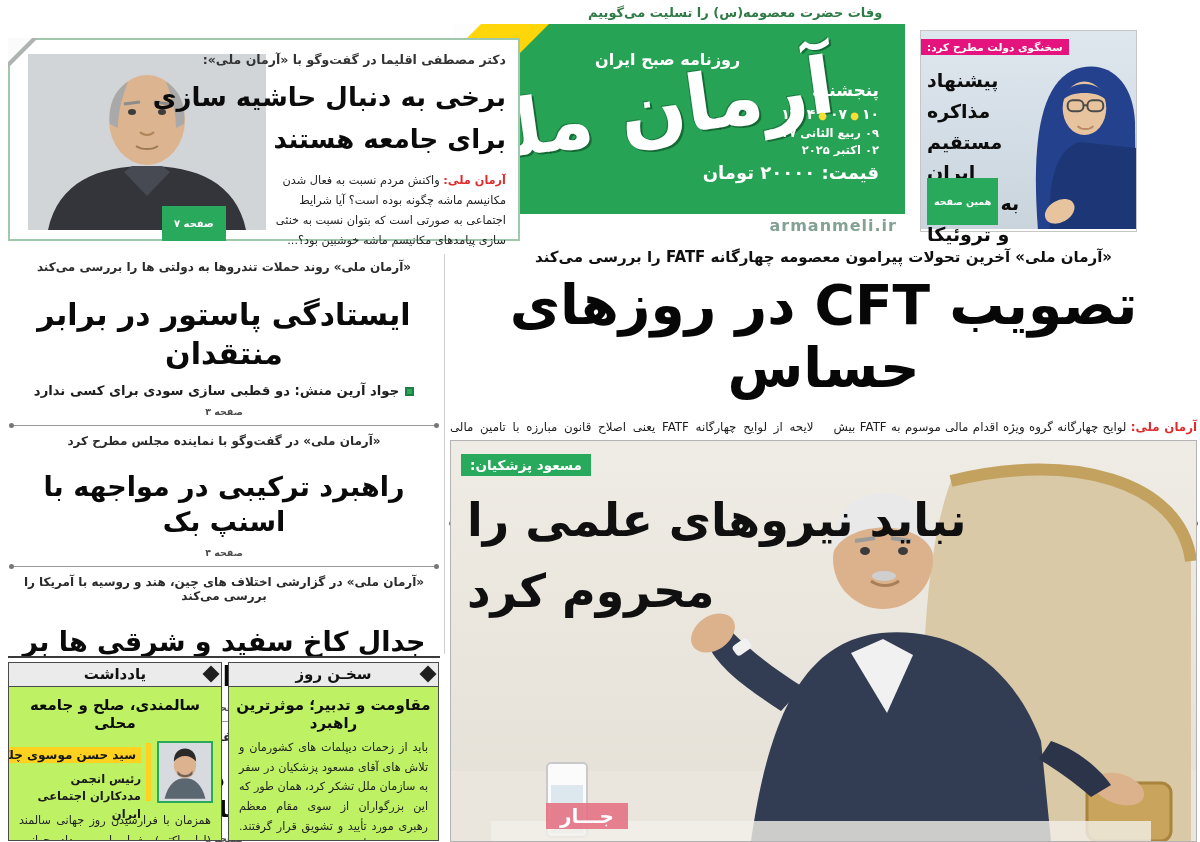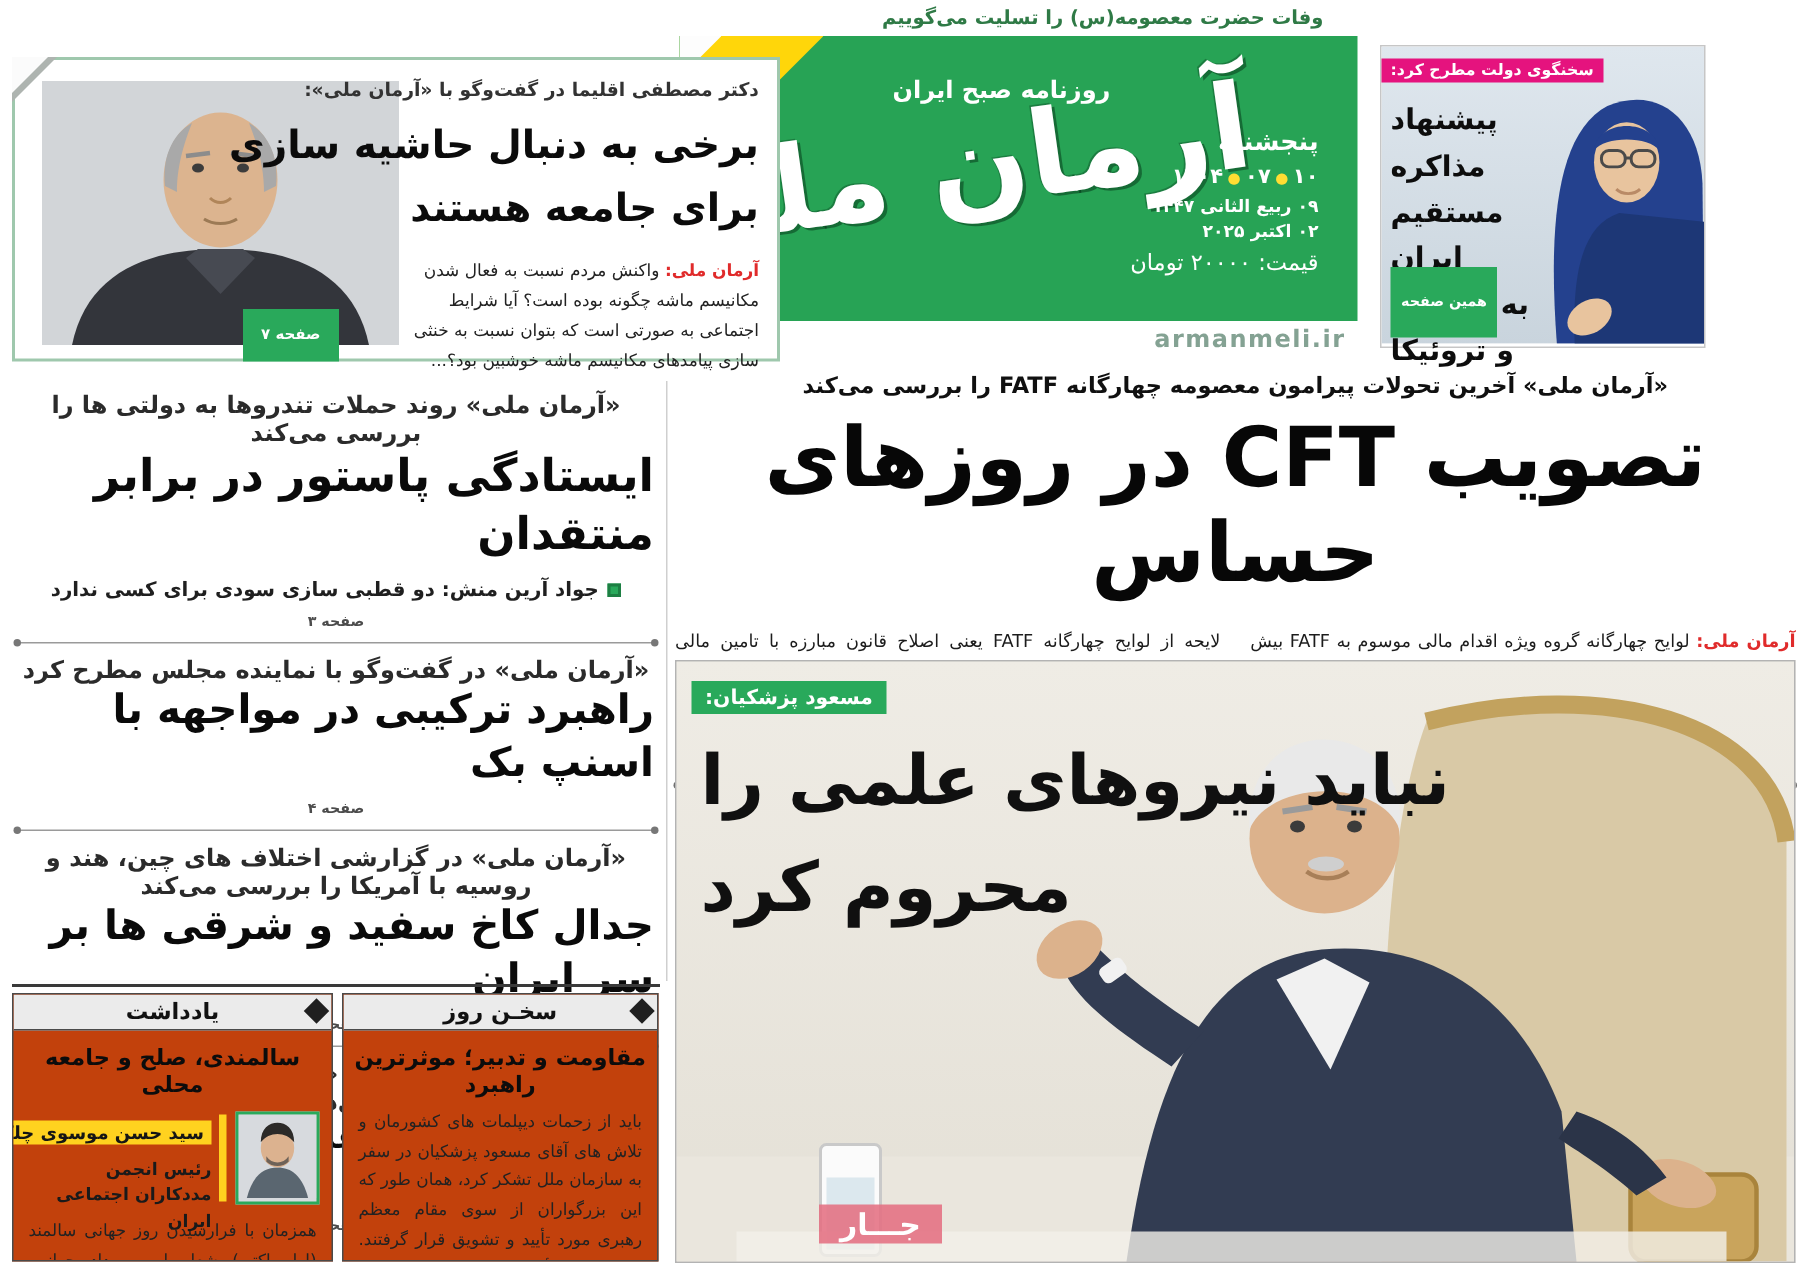--- a/index.html
+++ b/index.html
@@ -28,21 +28,21 @@
   .tagline { position:absolute; top:26px; left:142px; color:#fff; font-size:16px; font-weight:bold; }
   .logo { position:absolute; top:48px; left:0; right:70px; text-align:center; color:#fff;
     font-size:78px; font-weight:bold; line-height:1; white-space:nowrap;
     transform:rotate(-8deg);
     text-shadow:2px 2px 0 rgba(0,40,16,.45), -1px -1px 0 rgba(0,40,16,.3); }
   .date-block { position:absolute; right:26px; bottom:28px; text-align:right; color:#fff; line-height:1.5; }
   .date-weekday { font-size:17px; font-weight:bold; }
   .date-jalali { font-size:14px; font-weight:bold; }
   .date-jalali .dot { color:#ffdd33; font-size:10px; padding:0 3px; }
   .date-small { font-size:11.5px; font-weight:bold; }
-  .price { font-size:15px; font-weight:normal; }
+  .price { font-size:18px; font-weight:bold; }
   .website { position:absolute; right:8px; top:192px; font-size:16px; letter-spacing:1px;
     color:#84a293; direction:ltr; font-weight:bold; }
 
   
   .spox { left:920px; top:30px; width:217px; height:202px; border:1px solid #c6c6c6; background:#fff; }
   .spox svg { position:absolute; inset:0; }
   .spox-kicker { position:absolute; left:0; top:8px; background:#e5137e; color:#fff;
     font-size:10.5px; font-weight:bold; padding:2px 6px; z-index:3; white-space:nowrap; }
   .spox-headline { position:absolute; left:6px; top:34px; width:122px; z-index:3;
     font-size:19px; font-weight:bold; line-height:1.62; color:#0d0d0d; text-align:left; }
@@ -75,35 +75,35 @@
   .lead-page-tag { position:absolute; left:2px; bottom:-13px; font-size:10px; font-weight:bold; color:#333; }
   .dot-rule { position:relative; border-top:1px solid #8b8b8b; margin-top:22px; }
   .dot-rule::before, .dot-rule::after { content:""; position:absolute; top:-3px; width:5px; height:5px;
     border-radius:50%; background:#6f6f6f; }
   .dot-rule::before { right:-1px; } .dot-rule::after { left:-1px; }
 
   
   .newscol { left:8px; top:252px; width:432px; }
   .vrule { left:444px; top:254px; height:400px; border-left:1px solid #cfcfcf; }
   .news-item { text-align:center; padding:8px 4px 6px; }
-  .news-kicker { font-size:16px; font-weight:bold; color:#2b2b2b; }
-  .news-headline { font-weight:bold; color:#0a0a0a; margin-top:0; line-height:1.3;text-align:right; }
+  .news-kicker { font-size:12px; font-weight:bold; color:#2b2b2b; }
+  .news-headline { font-weight:bold; color:#0a0a0a; margin-top:21px; line-height:1.3; }
   .h-xl { font-size:30px; } .h-lg { font-size:27px; } .h-md { font-size:23px; }
   .news-sub { font-size:13.2px; font-weight:bold; color:#1f1f1f; margin-top:10px; }
   .bullet { display:inline-block; width:9px; height:9px; background:#29a95b; border:2px solid #1d7f43;
     vertical-align:-1px; margin-left:6px; }
   .news-tag { font-size:9.5px; font-weight:bold; color:#4c4c4c; margin-top:8px; }
   .news-rule { position:relative; border-top:1px solid #9a9a9a; margin:2px 2px 0; }
   .news-rule::before, .news-rule::after { content:""; position:absolute; top:-3px; width:5px; height:5px;
     border-radius:50%; background:#777; }
   .news-rule::before { right:-1px; } .news-rule::after { left:-1px; }
   .col-bottom-rule { left:8px; top:656px; width:432px; border-top:2px solid #3a3a3a; }
 
   
-  .opbox { top:662px; height:179px; border:1.5px solid #4a4a4a; background:#c2410c; overflow:hidden; }
+  .opbox { top:662px; height:179px; border:1.5px solid #4a4a4a; background:#bef264; overflow:hidden; }
   .opbox.note { left:8px; width:214px; }
   .opbox.daily { left:228px; width:211px; }
   .op-head { position:relative; height:24px; background:#ebebeb; border-bottom:1.5px solid #4a4a4a;
     text-align:center; font-size:15px; font-weight:bold; line-height:23px; color:#111; }
   .op-diamond { position:absolute; right:4px; top:5px; width:12px; height:12px; background:#1f1f1f;
     transform:rotate(45deg); }
   .op-headline { text-align:center; font-size:15px; font-weight:bold; margin-top:9px; color:#0c0c0c; }
   .op-author { position:relative; height:64px; margin-top:9px; }
   .op-photo { position:absolute; right:8px; top:0; width:56px; height:62px; border:2px solid #2aa95b;
     background:#d7dade; overflow:hidden; }

